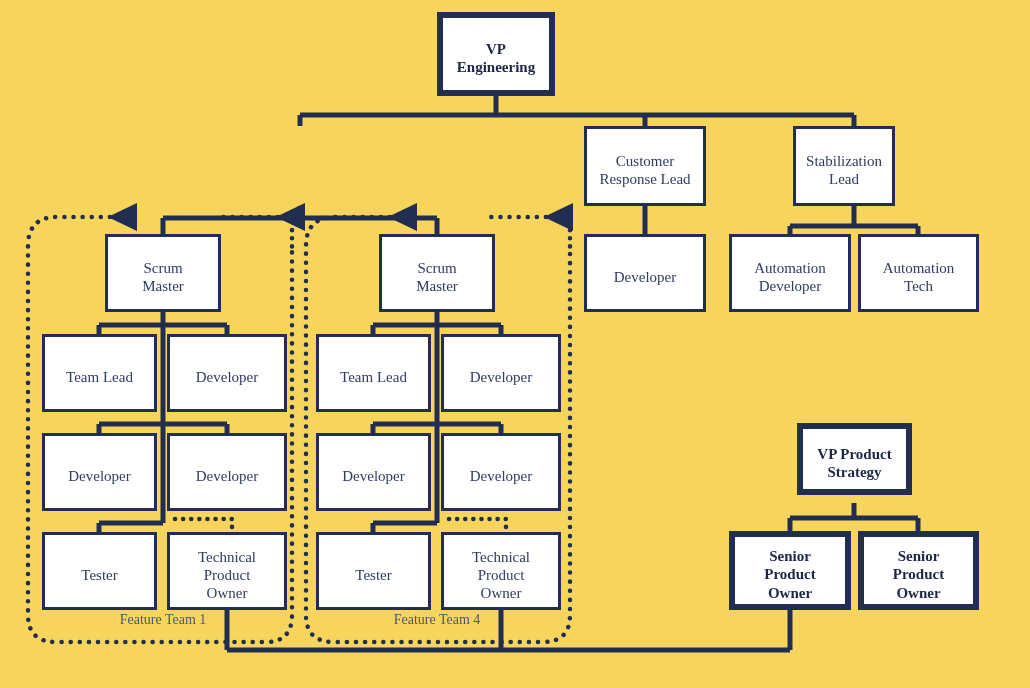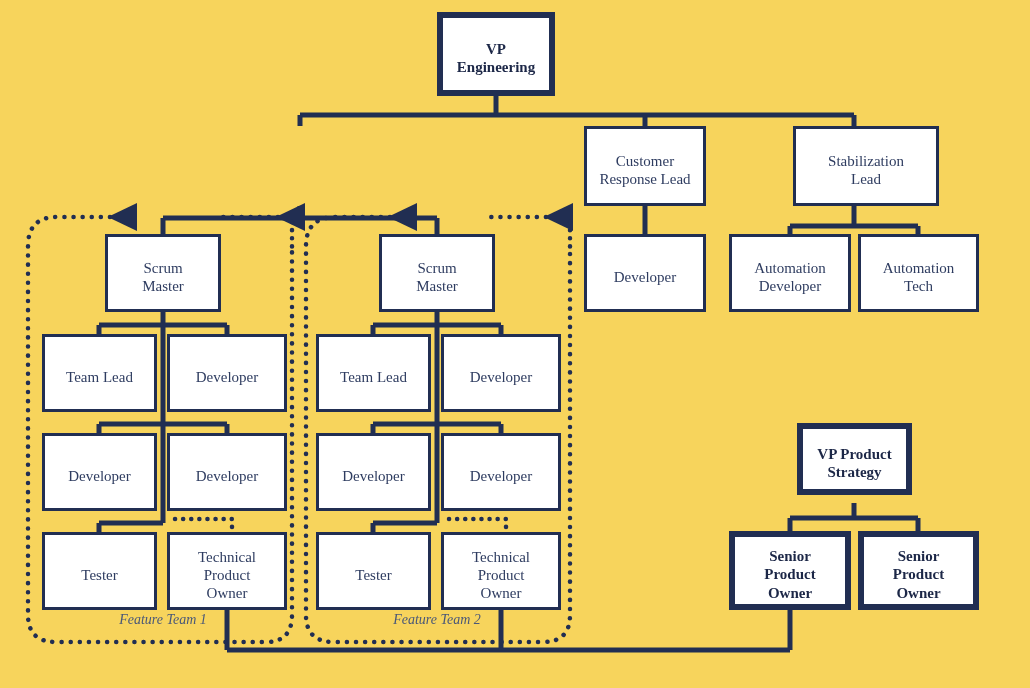--- a/index.html
+++ b/index.html
@@ -51,21 +51,20 @@
     white-space: pre-line;
     display: block;
     margin-top: 8px;
   }
   .team-caption {
     position: absolute;
     color: #4a5878;
     font-size: 14px;
     text-align: center;
     white-space: nowrap;
-    font-style: italic;
   }
 </style>
 </head>
 <body>
 
 <div id="chart-root">
 
   <svg class="org-svg" viewBox="0 0 1030 688">
     <g stroke="#212e52" stroke-width="5" fill="none" stroke-linecap="butt">
 
@@ -154,21 +153,21 @@
     <span class="node-label">VP
 Engineering</span>
   </div>
 
 
   <div class="node-box" style="left:584px; top:126px; width:122px; height:80px;text-align:center;">
     <span class="node-label">Customer
 Response Lead</span>
   </div>
 
-  <div class="node-box" style="left:793px; top:126px; width:146px; height:80px;">
+  <div class="node-box" style="left:793px; top:126px; width:102px; height:80px;">
     <span class="node-label">Stabilization
 Lead</span>
   </div>
 
   <div class="node-box" style="left:584px; top:234px; width:122px; height:78px;">
     <span class="node-label">Developer</span>
   </div>
 
   <div class="node-box" style="left:729px; top:234px; width:122px; height:78px;">
     <span class="node-label">Automation
@@ -223,21 +222,21 @@
     <span class="node-label">Developer</span>
   </div>
   <div class="node-box" style="left:316px; top:532px; width:115px; height:78px;">
     <span class="node-label">Tester</span>
   </div>
   <div class="node-box" style="left:441px; top:532px; width:120px; height:78px;">
     <span class="node-label">Technical
 Product
 Owner</span>
   </div>
-  <div class="team-caption" style="left:376px; top:612px; width:122px;">Feature Team 2</div>
+  <div class="team-caption" style="left:376px; top:612px; width:122px;">Feature Team 4</div>
 
   <div class="node-box emph" style="left:797px; top:423px; width:115px; height:72px;">
     <span class="node-label">VP Product
 Strategy</span>
   </div>
   <div class="node-box emph" style="left:729px; top:531px; width:122px; height:79px;">
     <span class="node-label">Senior
 Product
 Owner</span>
   </div>

